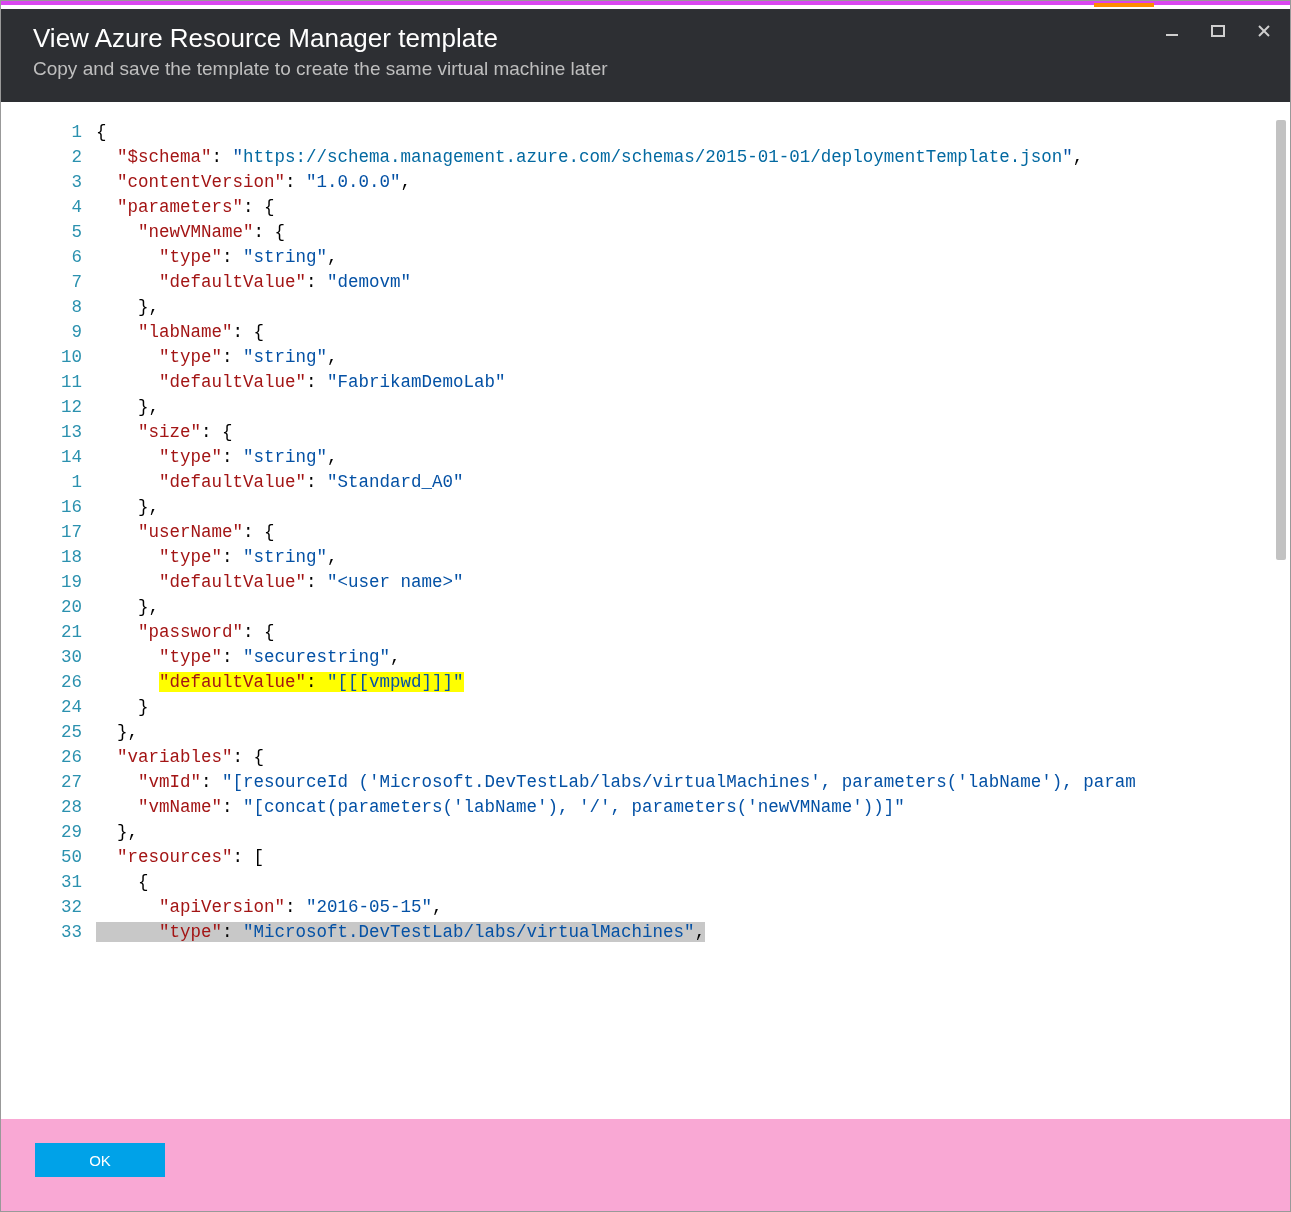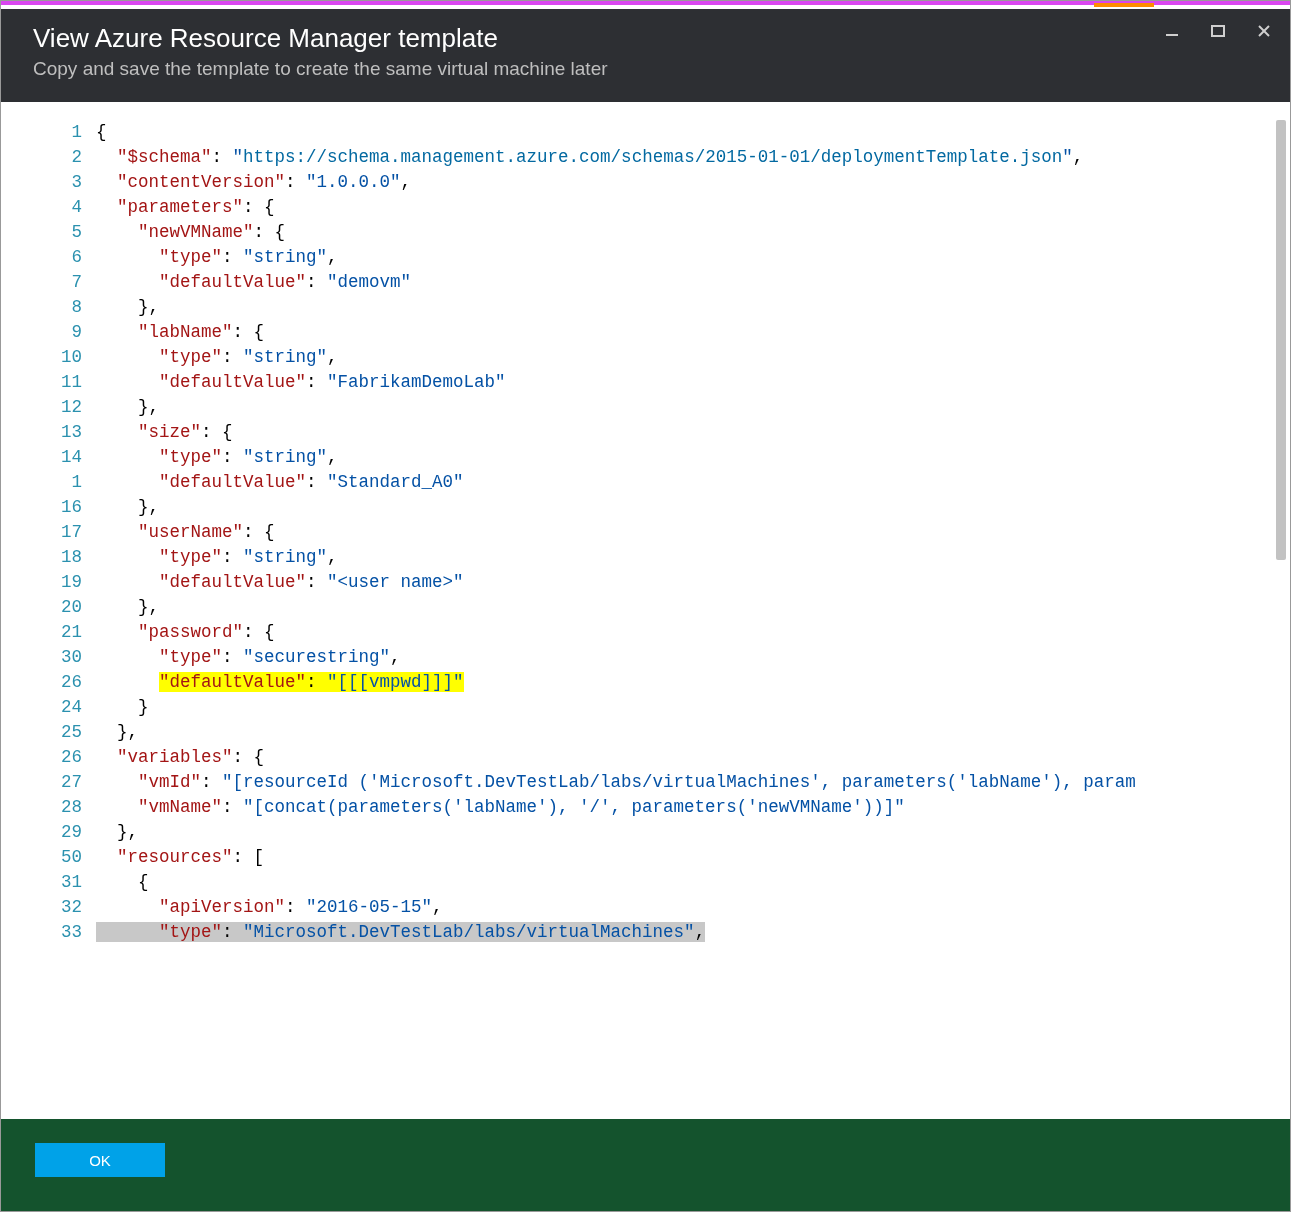--- a/index.html
+++ b/index.html
@@ -109,21 +109,21 @@
     position: absolute;
     right: 4px;
     top: 18px;
     width: 10px;
     height: 440px;
     background: #c2c2c2;
     border-radius: 2px;
   }
   .footer {
     padding: 24px 34px 34px 34px;
-    background: #14532d;
+    background: #f9a8d4;
   }
   .ok-btn {
     background: #00a2e8;
     color: #fff;
     border: none;
     width: 130px;
     height: 34px;
     font-size: 15px;
     cursor: pointer;
     font-family: inherit;

